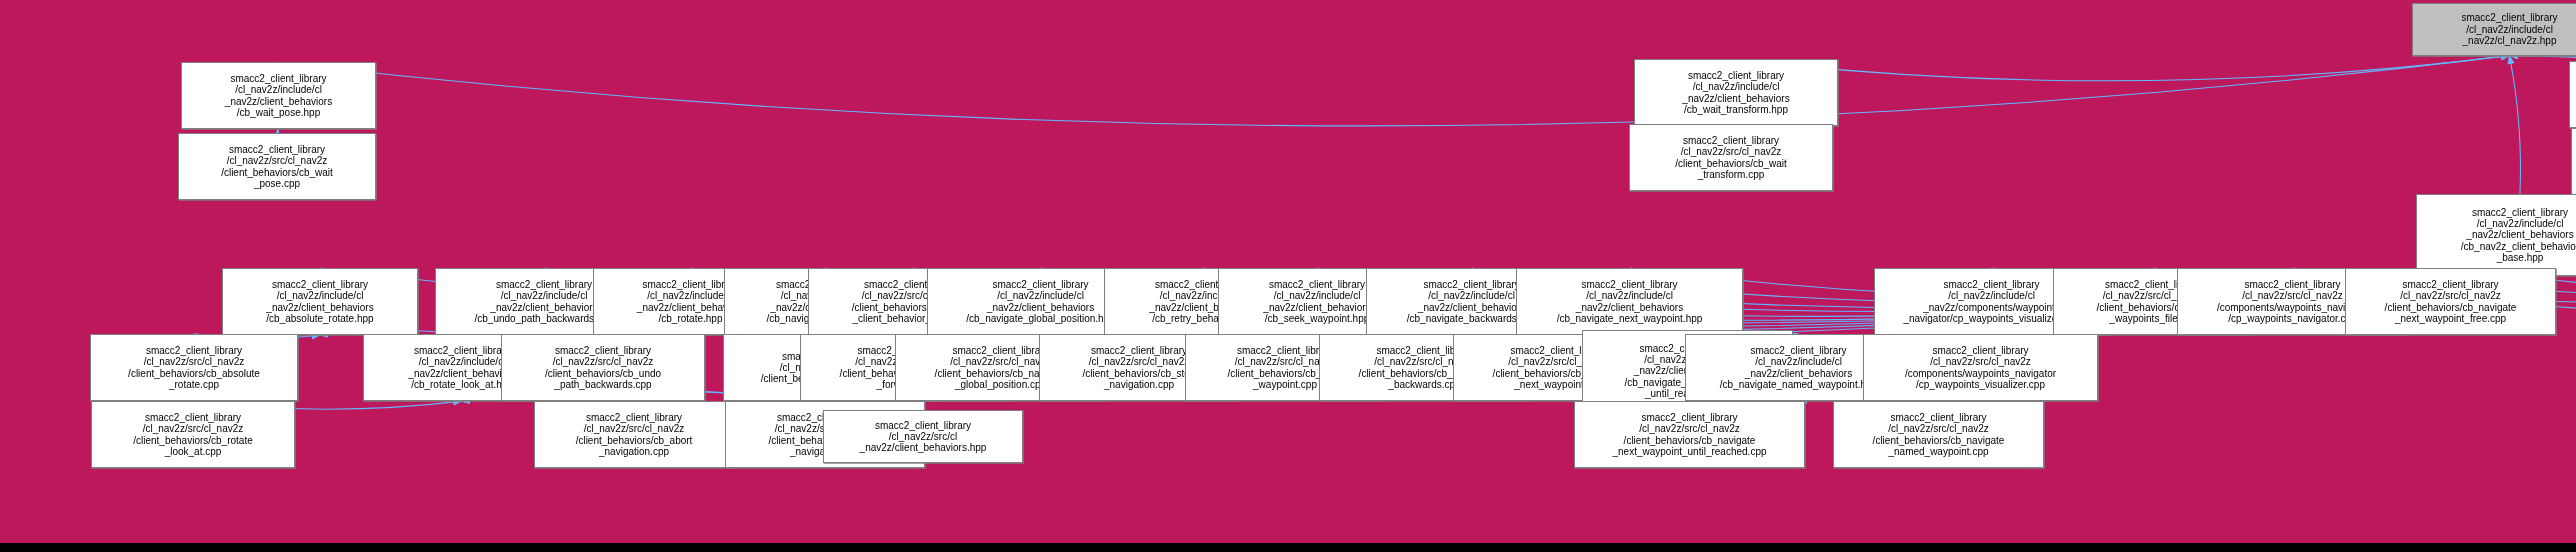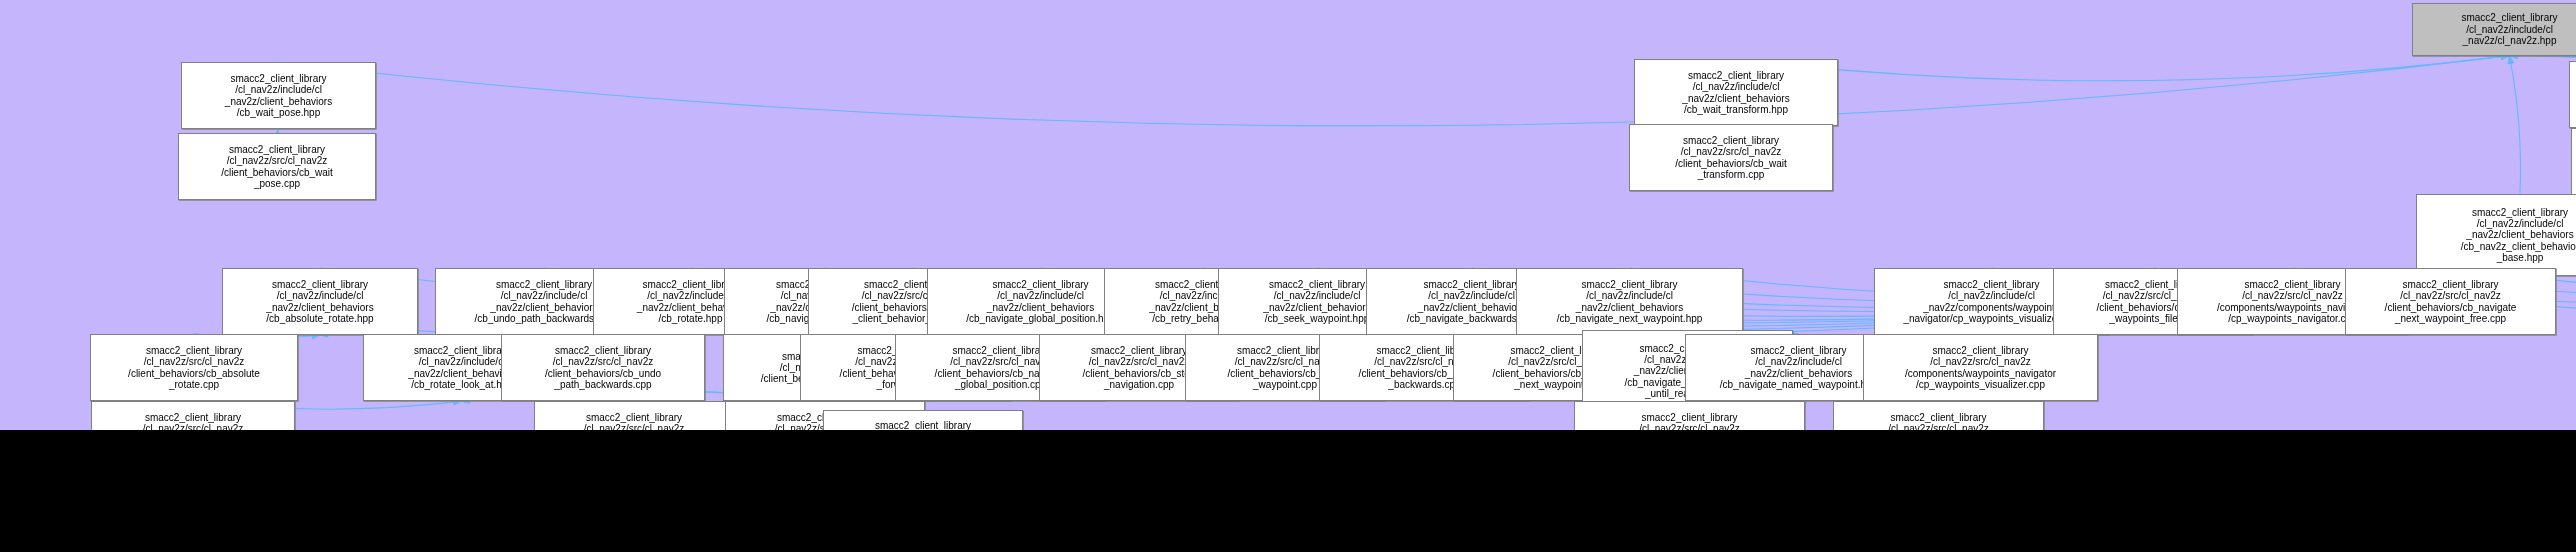--- a/index.html
+++ b/index.html
@@ -1,21 +1,21 @@
 <!DOCTYPE html>
 <html style="font-size:10.5px"><head>
 <meta charset="utf-8">
 <title>cl_nav2z.hpp include dependency graph</title>
 <style>
   html,body{margin:0;padding:0;background:#000;}
   #canvas{
     position:relative;
     width:2576px;
-    height:430px;
-    background:#c4b5fd;
+    height:543px;
+    background:#be185d;
     font-family:"Liberation Sans","DejaVu Sans",sans-serif;
     overflow:hidden;
   }
   #edges{position:absolute;left:0;top:0;width:2576px;height:553px;}
   .node{
     position:absolute;
     box-sizing:border-box;
     background:#ffffff;
     border:0.7px solid #808080;
     box-shadow:0.7px 0.7px 0 0 #808080;

